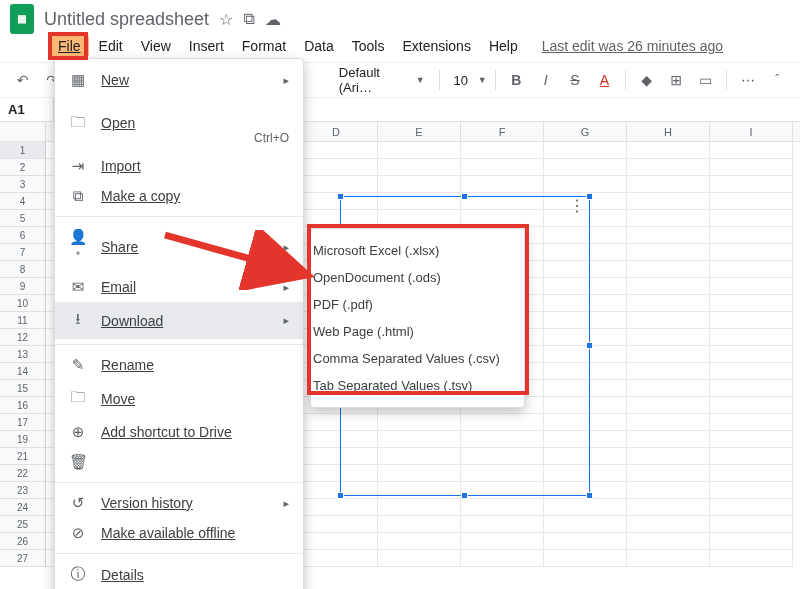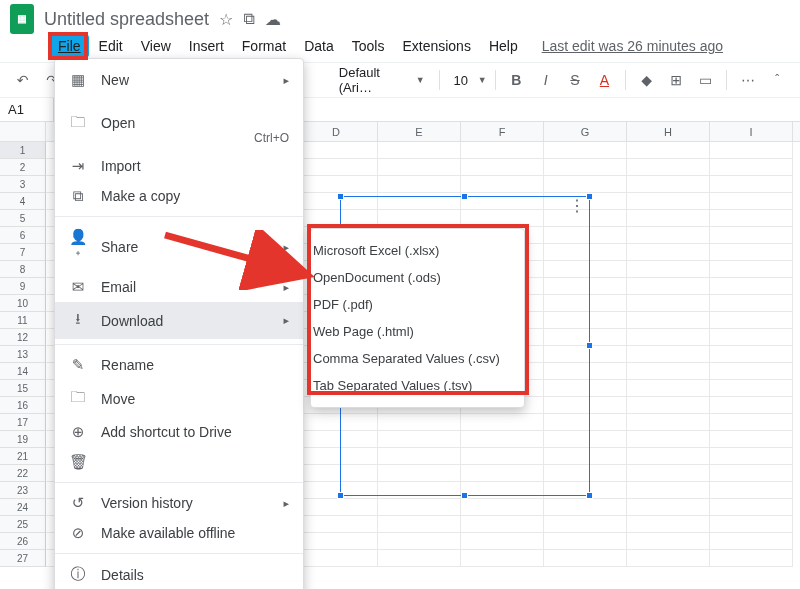--- a/index.html
+++ b/index.html
@@ -47,21 +47,21 @@
     color:#5f6368;
     position: relative;
   }
   .menu-item {
     padding: 4px 8px;
     border-radius: 4px;
     font-size: 14px;
     color:#202124;
     cursor: pointer;
   }
-  .menu-item.hover { background:#0ea5e9;text-decoration:underline; }
+  .menu-item.hover { background:#fdba74;text-decoration:underline; }
   .file-highlight {
     position:absolute;
     left:48px; top:0px;
     width:40px; height:28px;
     border:4px solid #e3352c;
     pointer-events:none;
     z-index:50;
   }
   .last-edit {
     margin-left: 14px;
@@ -106,20 +106,21 @@
     border-bottom:1px solid #e0e0e0;
   }
   .name-box {
     width:54px;
     padding-left:8px;
     font-size:13px;
     color:#202124;
     display:flex; align-items:center;
     border-right:1px solid #e0e0e0;
     height:100%;
+    font-weight:bold;
   }
   
   .sheet {
     position:relative;
     background:#fff;
   }
   .col-headers {
     display:flex;
     height:20px;
     background:#f8f9fa;
@@ -179,21 +180,21 @@
     cursor:pointer;
     gap:14px;
     color:#3c4043;
     position:relative;
   }
   .fm-item.active { background:#e8eaed; }
   .fm-icon {
     width:18px; text-align:center; color:#5f6368; font-size:15px;
     flex-shrink:0;
   }
-  .fm-label { flex:1; }
+  .fm-label { flex:1;text-decoration:underline; }
   .fm-shortcut { color:#5f6368; font-size:12px; margin-left:auto;margin-top:30px; }
   .fm-arrow { color:#5f6368; font-size:11px; margin-left:auto; }
   .fm-sep { height:1px; background:#e8eaed; margin:5px 0; }
   
   .submenu {
     position:absolute;
     left:310px; top:228px;
     width:215px;
     background:#fff;
     border:1px solid #dadce0;

